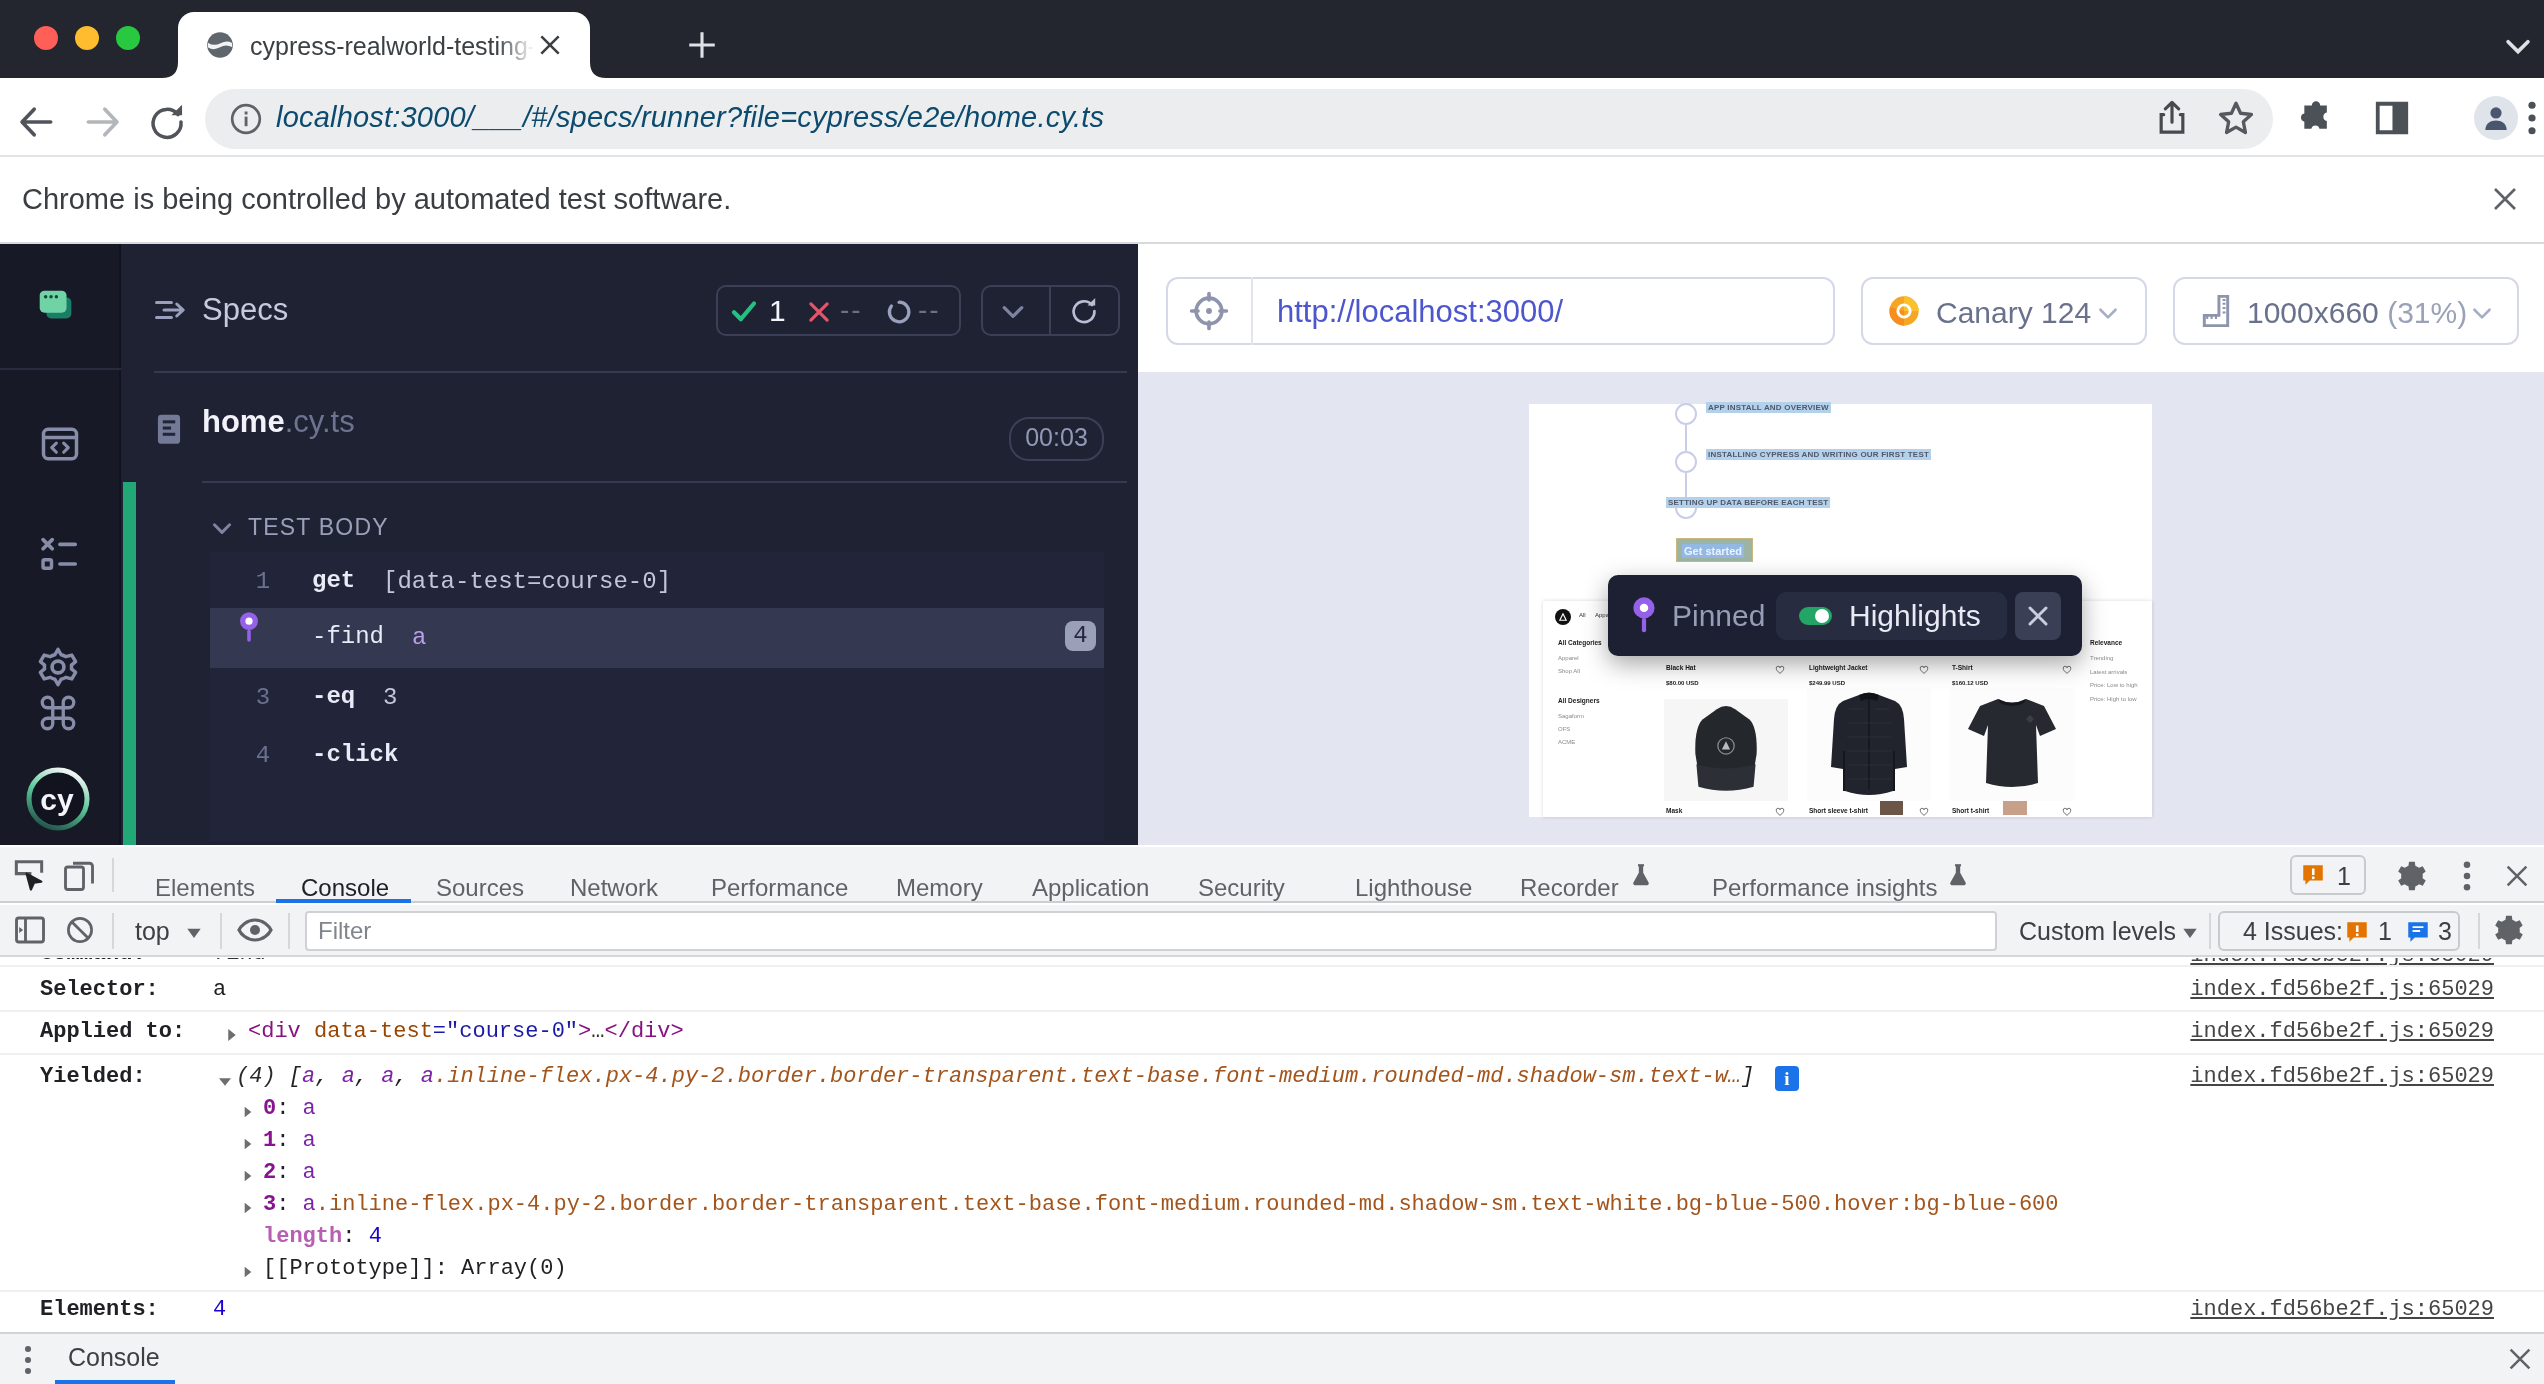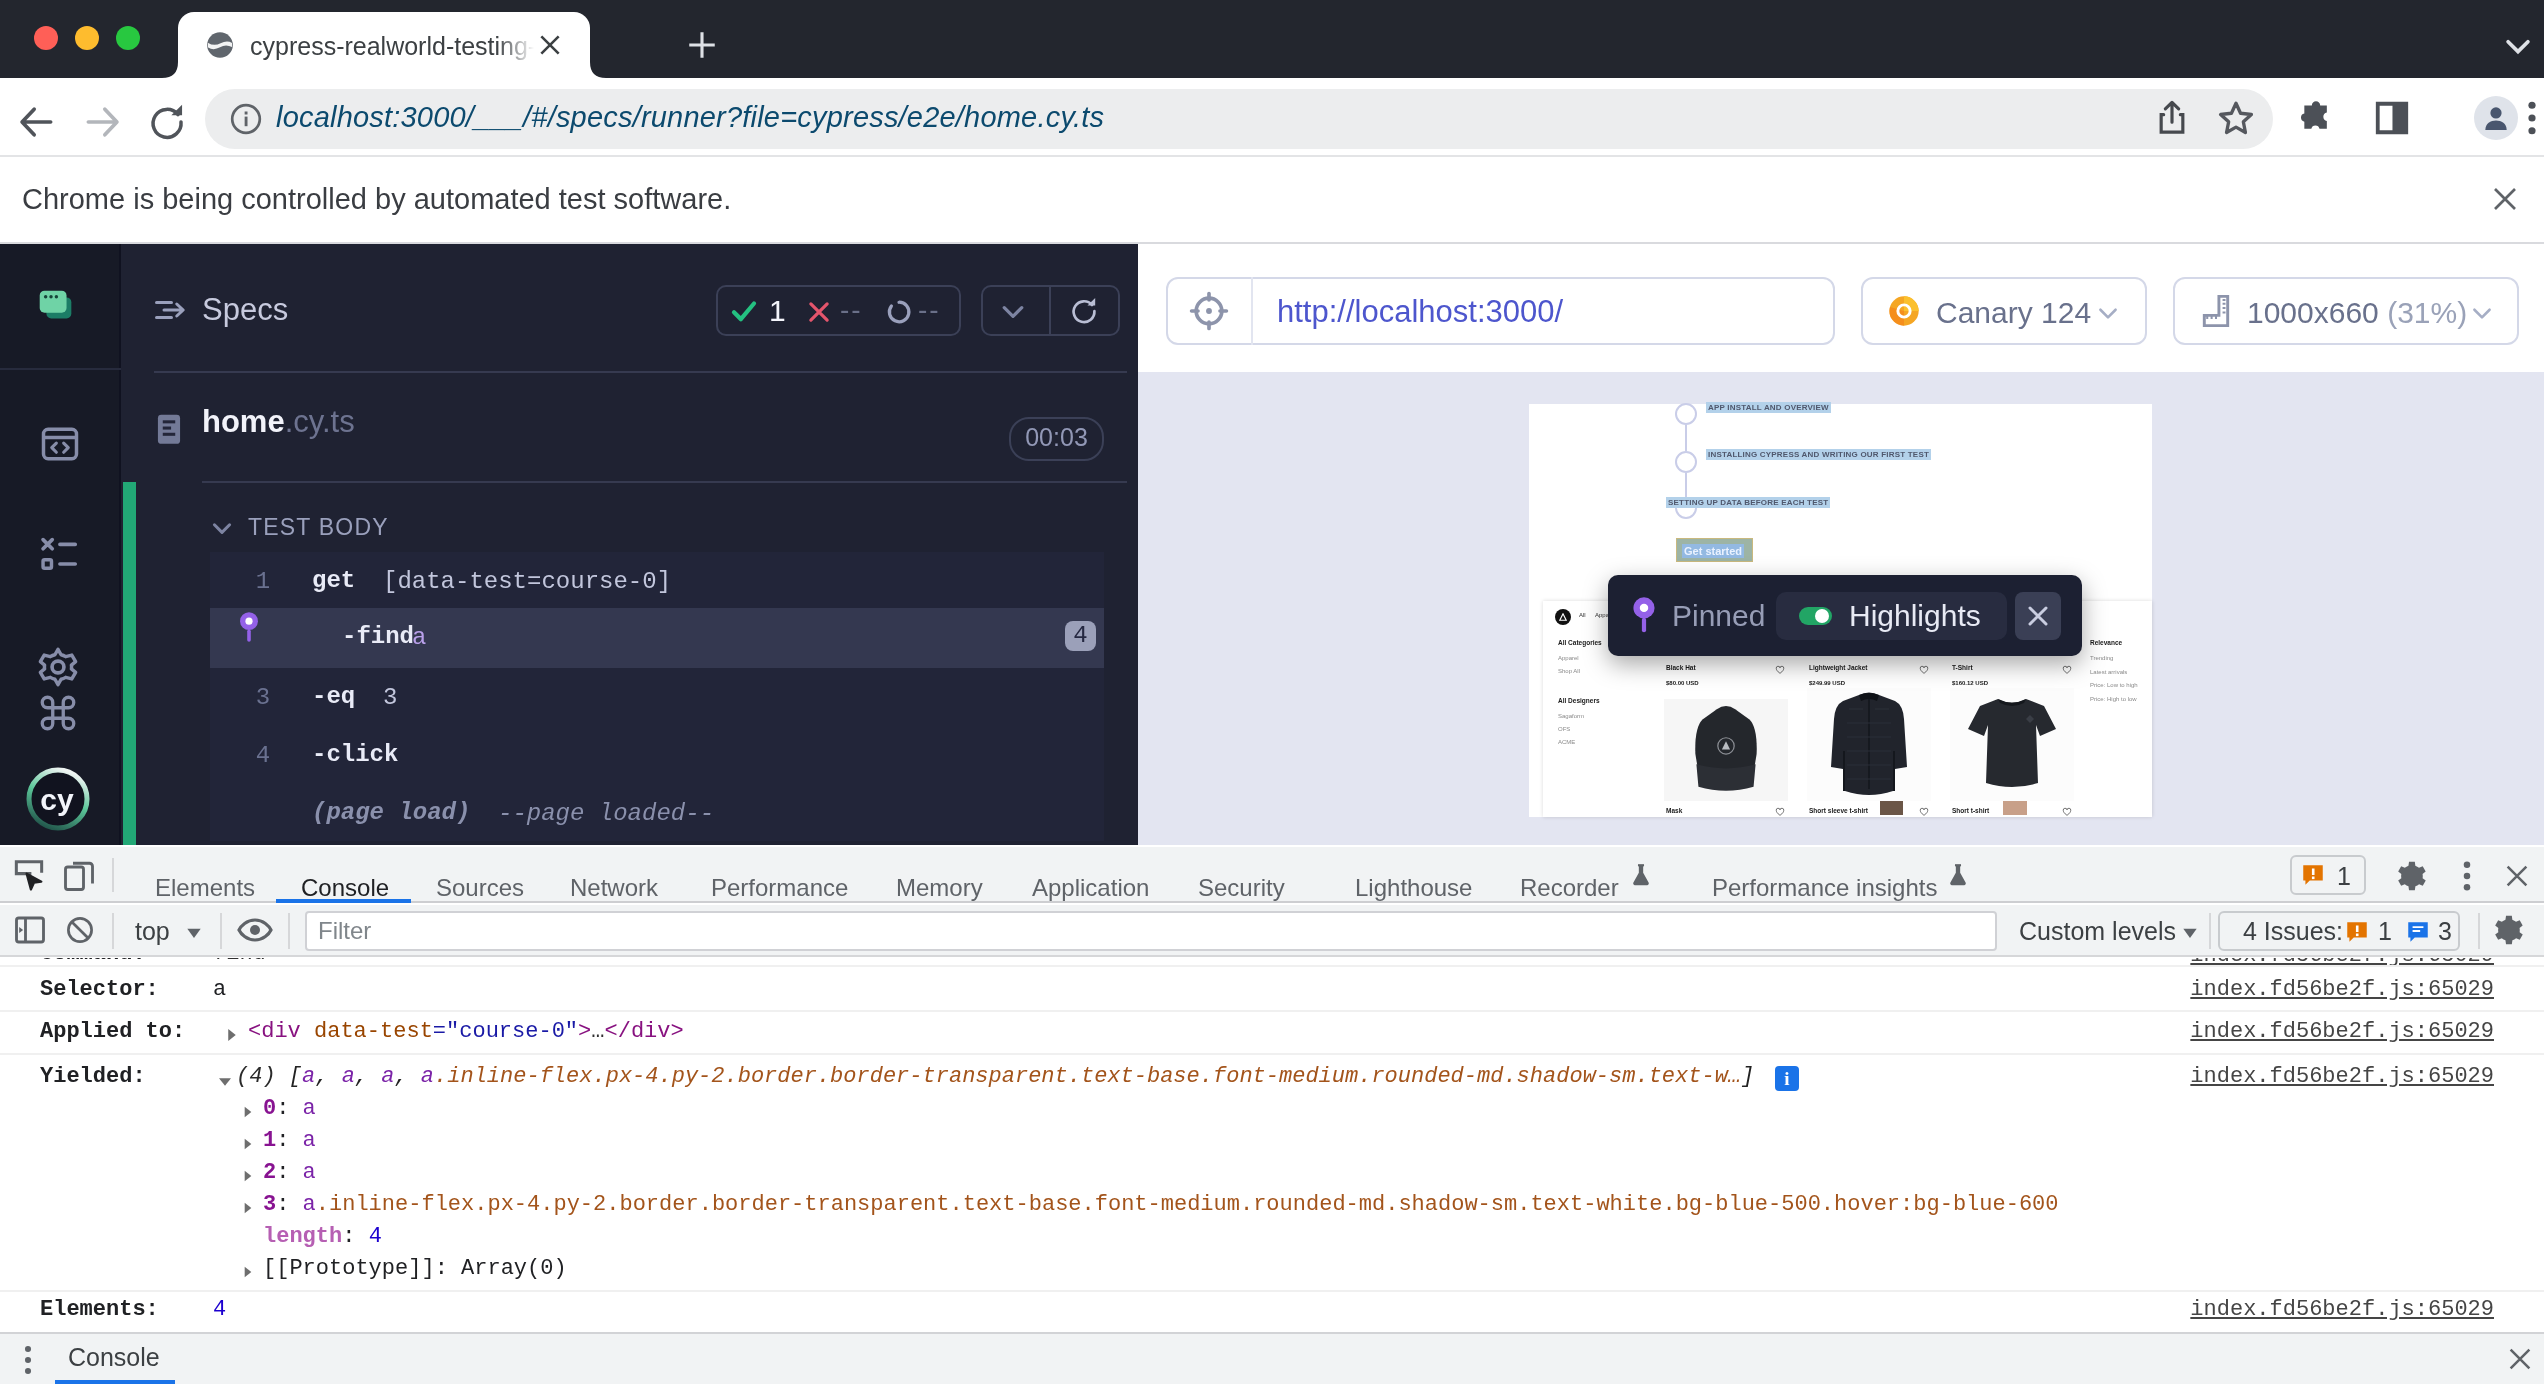--- a/index.html
+++ b/index.html
@@ -286,36 +286,32 @@
     <div class="cmdnum">1</div>
     <div class="cmdname">get</div>
     <div class="cmdarg" style="left:173px;">[data-test=course-0]</div>
   </div>
   <div class="cmdrow" id="findrow">
     <svg class="abs" width="22" height="34" viewBox="0 0 16 24" style="left:28px; top:3px;">
       <circle cx="8" cy="7" r="6.5" fill="#9461e8"></circle>
       <circle cx="8" cy="7" r="2.6" fill="#fff"></circle>
       <rect x="6.7" y="13" width="2.6" height="9" rx="1.3" fill="#9461e8"></rect>
     </svg>
-    <div class="cmdname" style="font-weight:bold;margin-left:30px;">-find</div>
+    <div class="cmdname" style="font-weight:normal;">-find</div>
     <div class="cmdarg" style="left:202px; color:#b9a0ea;">a</div>
     <div id="findbadge">4</div>
   </div>
   <div class="cmdrow" style="top:116px;">
     <div class="cmdnum">3</div>
     <div class="cmdname">-eq</div>
     <div class="cmdarg" style="left:173px;">3</div>
   </div>
   <div class="cmdrow" style="top:174px;">
     <div class="cmdnum">4</div>
     <div class="cmdname">-click</div>
-  </div>
-  <div class="cmdrow" style="top:232px;">
-    <div class="cmdname" style="color:#8a90ac; font-style:italic;">(page load)</div>
-    <div class="cmdarg" style="left:288px; color:#8a90ac; font-style:italic;">--page loaded--</div>
   </div>
 </div>
 
 <div class="abs" id="apptop"></div>
 <div class="abs" id="appbg"></div>
 
 <div class="abs selbox" id="urlbox"></div>
 <div class="abs" id="urlboxsep"></div>
 <svg class="abs" width="44" height="44" viewBox="0 0 24 24" style="left:1187px; top:289px;">
   <circle cx="12" cy="12" r="7" stroke="#8d94ab" stroke-width="2" fill="none"></circle>

